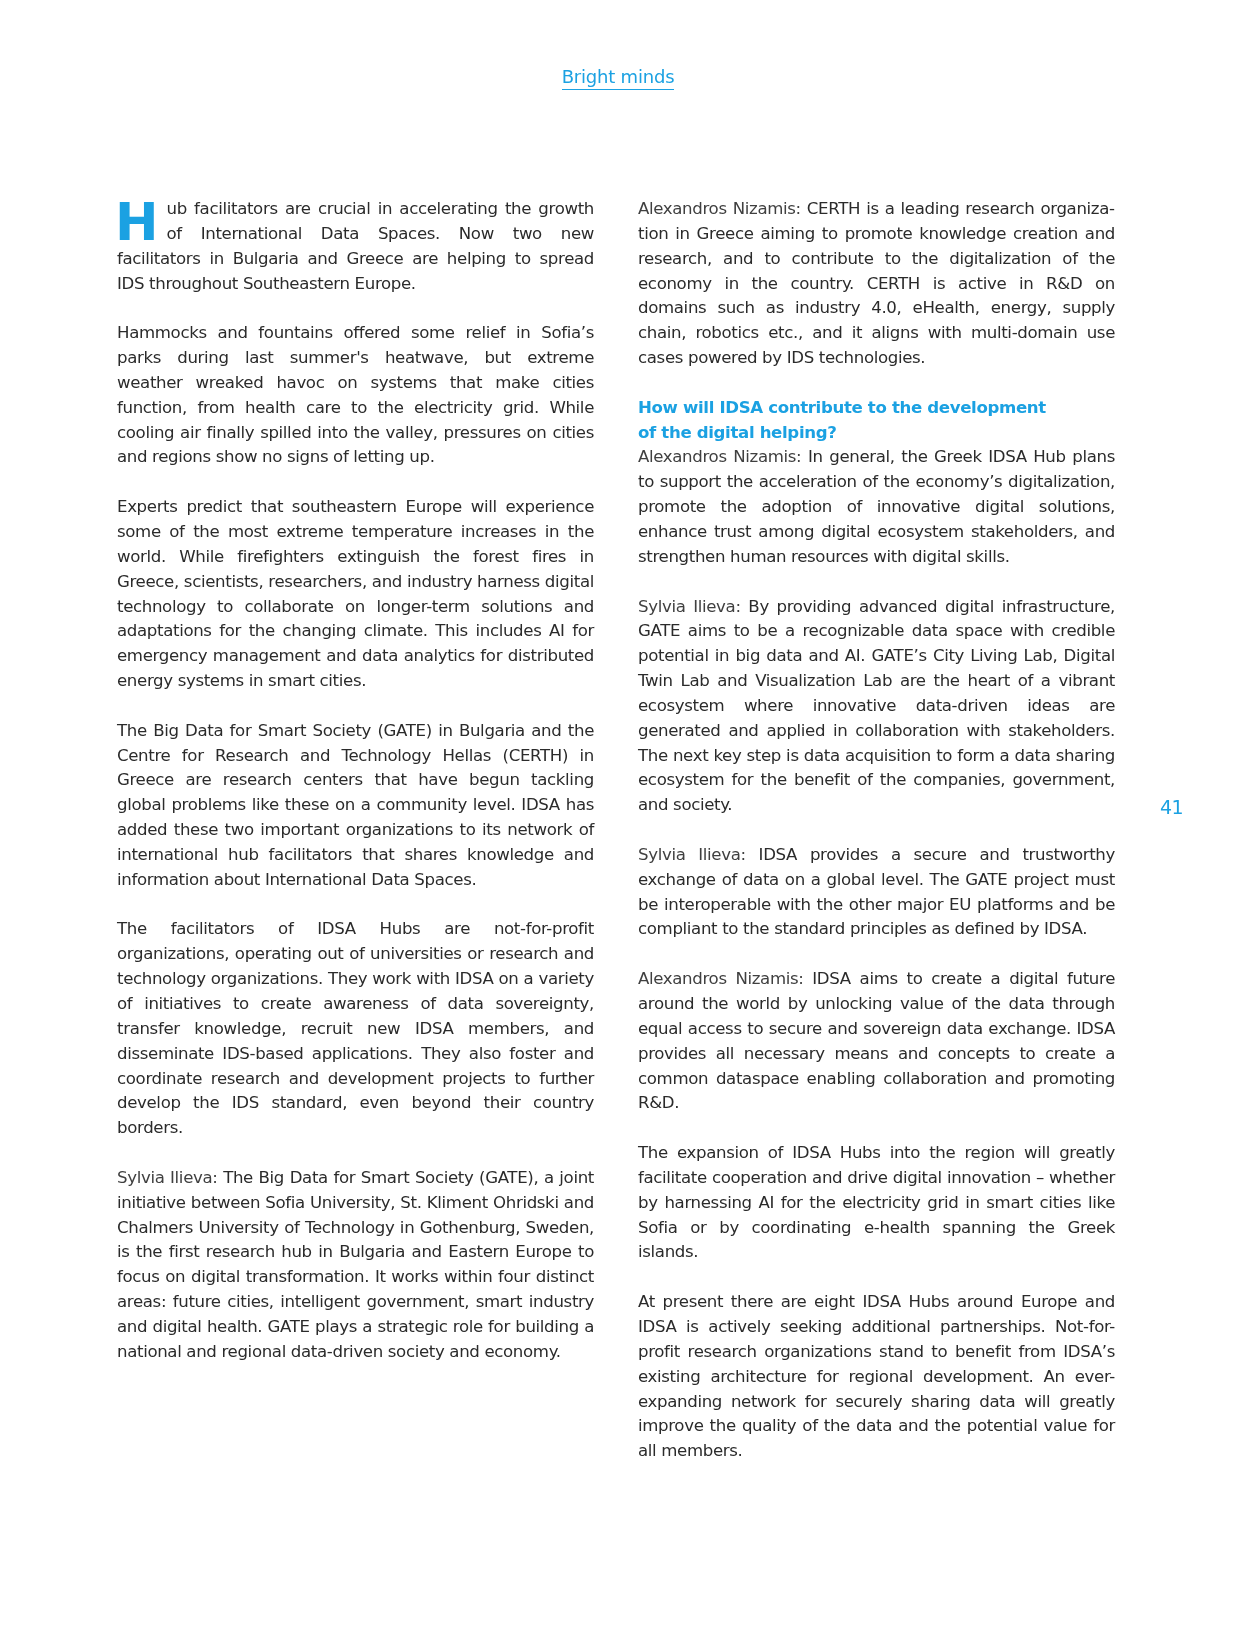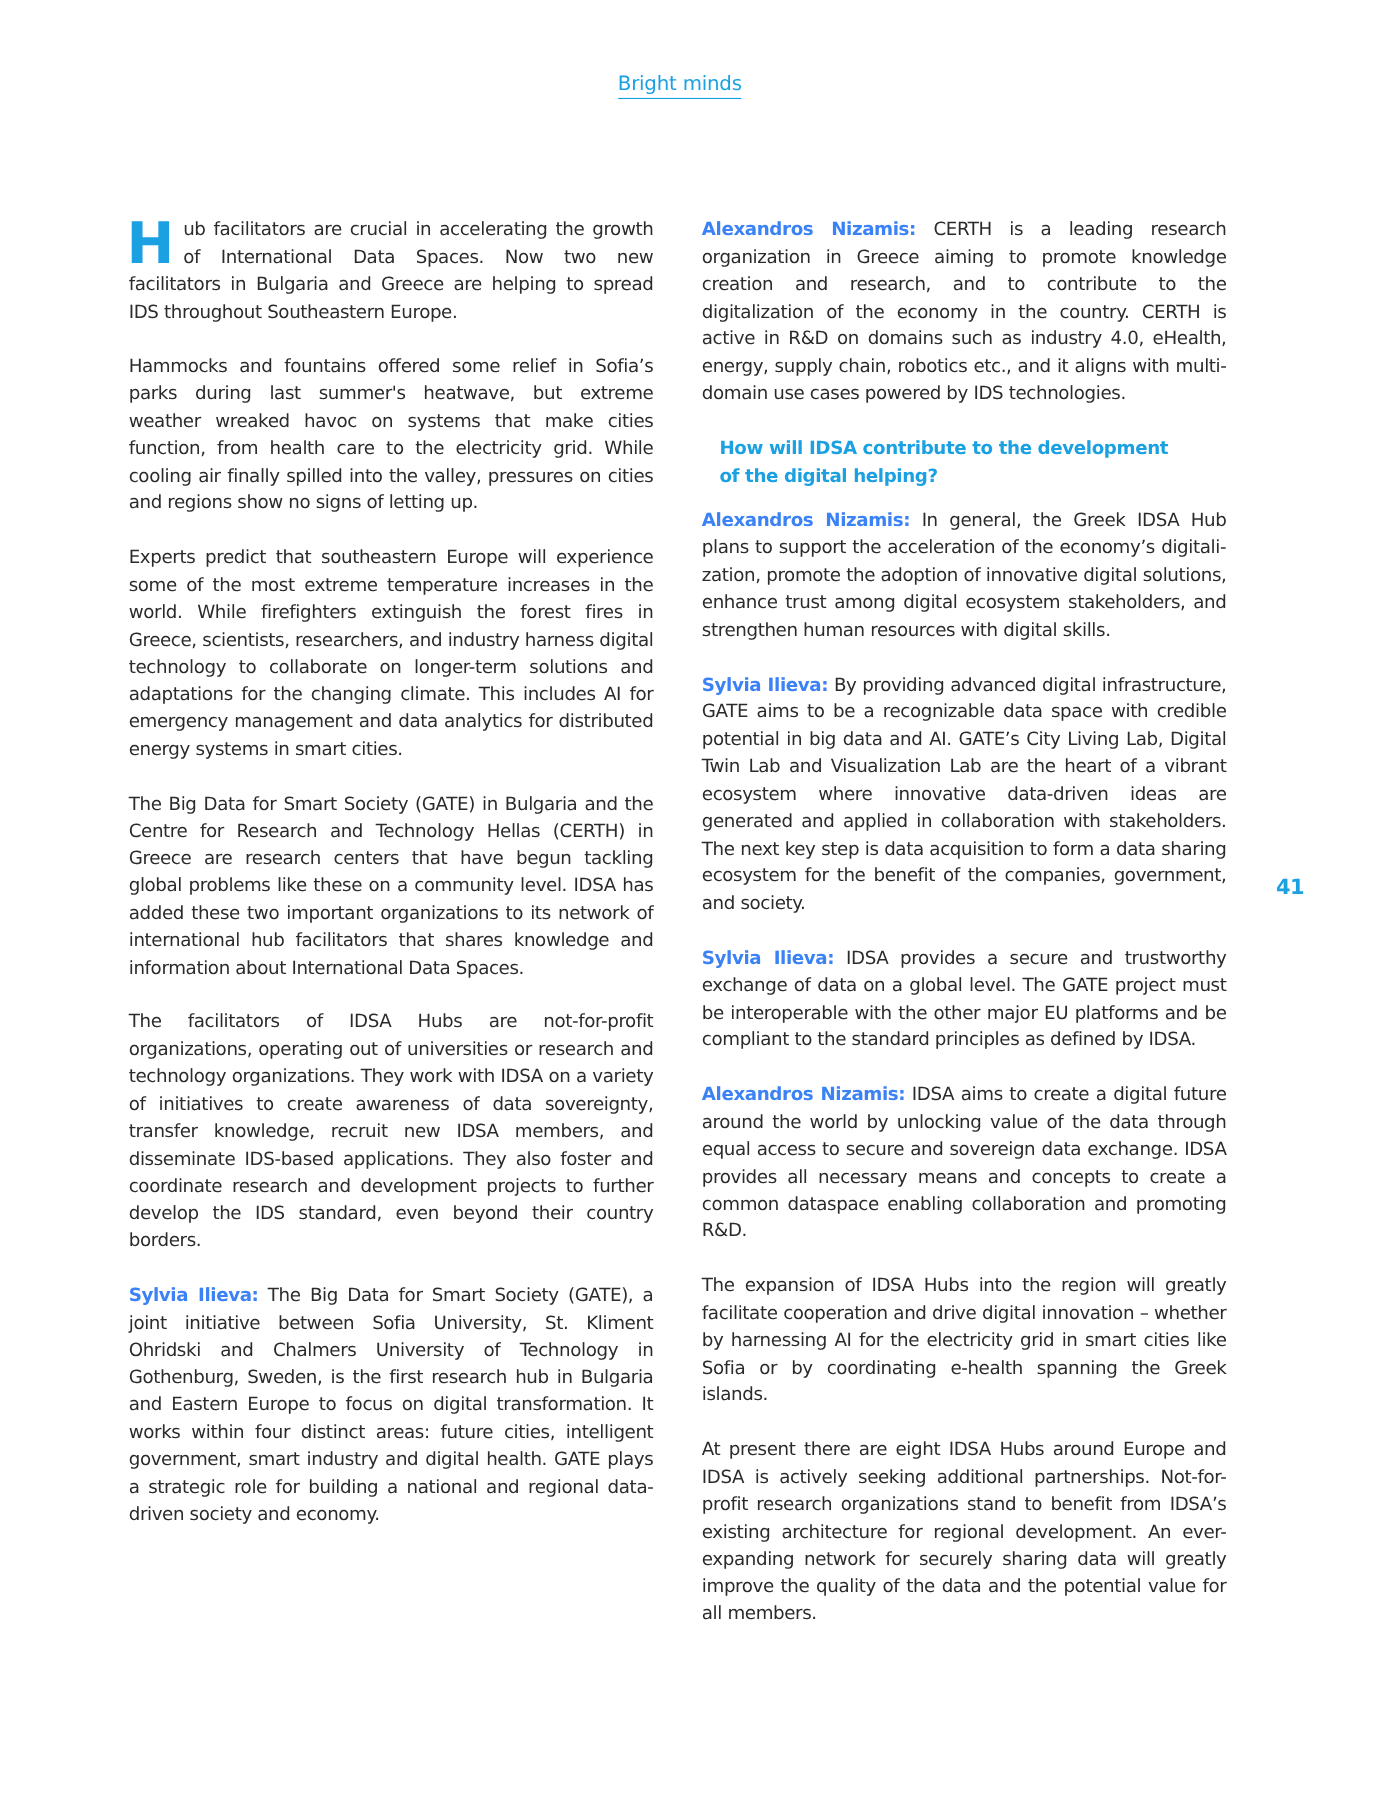--- a/index.html
+++ b/index.html
@@ -41,46 +41,46 @@
     }
     .col-left { left: 117px; }
     .col-right { left: 638px; }
     .para {
       margin: 0 0 24.85px 0;
       text-align: justify;
       hyphens: manual;
     }
     .para.tight { margin-bottom: 0; }
     .speaker {
-      font-weight: bold;
-      color: #3b82f6;
+      font-weight: normal;
+      color: #404040;
     }
     .question {
-      margin: 16px;
+      margin: 0;
       color: #1ba1e2;
       font-weight: bold;
       font-size: 16.6px;
       line-height: 24.85px;
     }
     .dropcap {
       float: left;
       color: #1ba1e2;
       font-weight: bold;
       font-size: 52px;
       line-height: 42px;
       height: 44px;
       margin: 4px 8px 0 -2px;
       letter-spacing: 0;
     }
     .page-number {
       position: absolute;
       top: 796px;
       left: 1160px;
       color: #1ba1e2;
-      font-weight: bold;
+      font-weight: normal;
       font-size: 19px;
       letter-spacing: -0.5px;
     }
   </style>
 </head>
 <body>
 
 <div class="header">
   <span class="header-label">Bright minds</span>
 </div>

